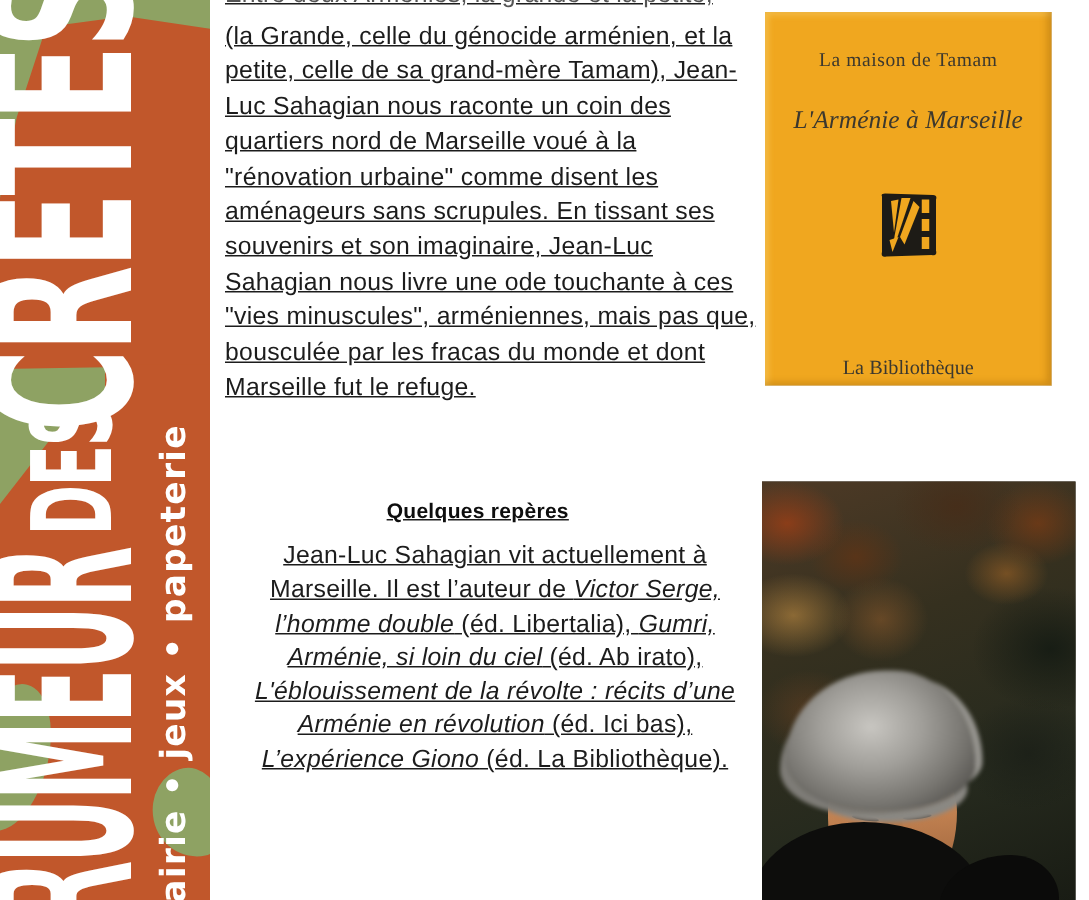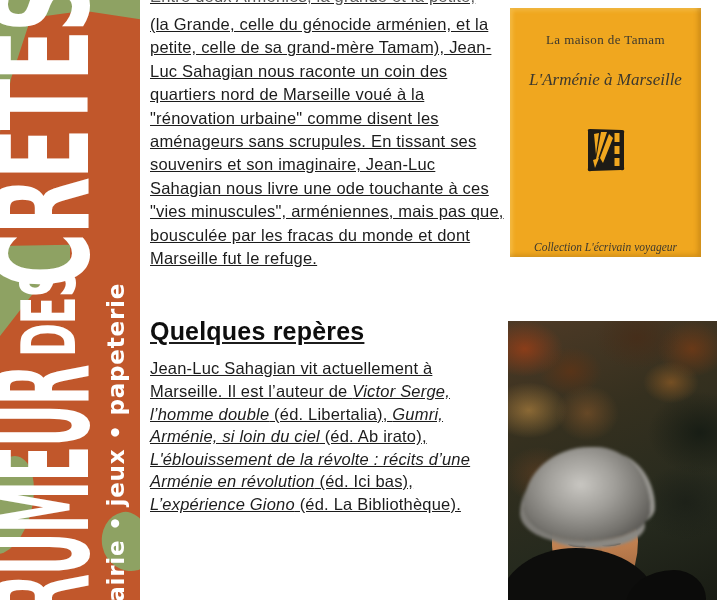--- a/index.html
+++ b/index.html
@@ -23,23 +23,23 @@
   .w2{left:243px;top:12px;font-size:74px;letter-spacing:-2px;transform:scaleX(0.55);}
   .w3{left:312px;top:-24px;font-size:132px;letter-spacing:-4px;transform:scaleX(0.57);}
   .bsub{position:absolute;left:-14px;top:103px;color:#ffffff;font-family:"DejaVu Sans", sans-serif;
         font-weight:bold;font-size:23px;letter-spacing:0.8px;white-space:nowrap;}
 
   
   .main-col{position:absolute;left:150px;top:0;width:360px;text-decoration:underline;}
   .clip-line{height:9px;overflow:hidden;color:#555;}
   .clip-line > div{transform:translateY(-15px);font-size:16.5px;line-height:23.4px;letter-spacing:0.2px;}
   .para{font-size:16.5px;line-height:23.4px;letter-spacing:0.2px;white-space:pre-line;margin-top:4px;}
-  .h2{margin-top:47px;font-size:25px;font-weight:bold;color:#0e0e0e;width:337px;
+  .h2{margin-top:62px;font-size:14px;font-weight:bold;color:#0e0e0e;text-align:center;width:337px;
       letter-spacing:0.2px;}
-  .para2{margin-top:11px;font-size:16.5px;line-height:22.6px;letter-spacing:0.2px;}
+  .para2{margin-top:11px;font-size:16.5px;line-height:22.6px;letter-spacing:0.2px;text-align:center;}
   .para2 em{font-style:italic;}
 
   
   .cover{position:absolute;left:510px;top:8px;width:191px;height:249px;background:#F0A71F;
          box-shadow:inset -3px -2px 5px rgba(130,75,0,.30), inset 2px 2px 4px rgba(255,225,130,.45);
          font-family:"Liberation Serif", serif;color:#3c382e;text-align:center;}
   .cover-title{position:absolute;top:24px;width:100%;font-size:13px;letter-spacing:0.4px;}
   .cover-sub{position:absolute;top:62px;width:100%;font-size:17px;font-style:italic;}
   .cover-logo{position:absolute;top:119px;left:76px;}
   .cover-footer{position:absolute;bottom:4px;width:100%;}
@@ -131,21 +131,21 @@
         <path d="M8 7 L13 6 L10 28 Z" fill="#F0A71F"></path>
         <path d="M15 5 L21 5 L12 32 L9 38 Z" fill="#F0A71F"></path>
         <path d="M23 7 L27 11 L17 36 L14 31 Z" fill="#F0A71F"></path>
         <rect x="28.5" y="6" width="5" height="33" fill="#F0A71F"></rect>
         <rect x="27.5" y="15" width="7" height="4" fill="#1d1b16"></rect>
         <rect x="27.5" y="27" width="7" height="4" fill="#1d1b16"></rect>
         <path d="M7 33 L13 31 L9 41 Z" fill="#F0A71F"></path>
       </svg>
     </div>
     <div class="cover-footer">
-      <div class="cover-coll">Collection L'écrivain voyageur</div>
+      <div class="cover-pub">La Bibliothèque</div>
     </div>
   </div>
 
   <div class="photo">
     <div class="face">
       <div class="brow brow-l"></div>
         <div class="brow brow-r"></div>
       <div class="eye eye-l"></div>
         <div class="eye eye-r"></div>
       <div class="nose"></div>

